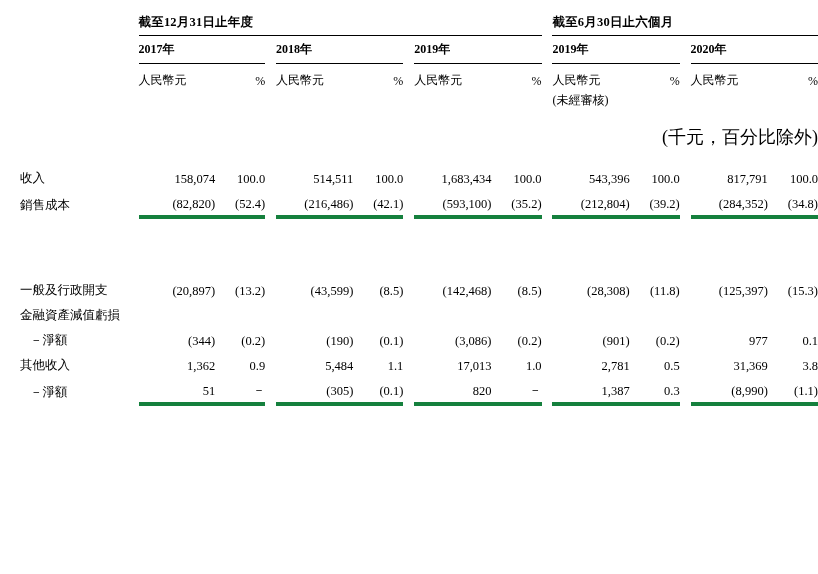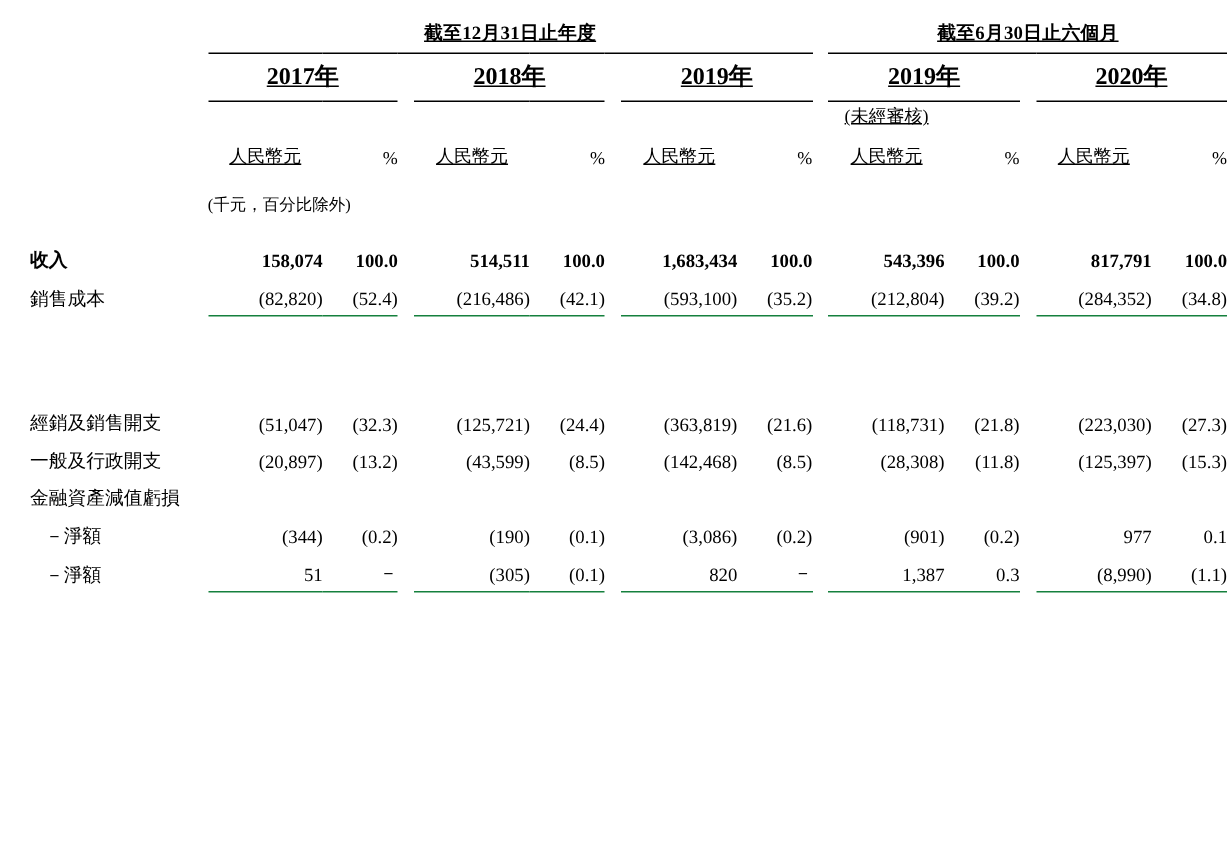--- a/index.html
+++ b/index.html
@@ -32,80 +32,80 @@
   col.label { width: 130px; }
   col.num   { width: 80px; }
   col.pct   { width: 52px; }
   col.gap   { width: 12px; }
 
   td, th {
     padding: 0;
     vertical-align: bottom;
     font-weight: normal;
   }
-  .c { text-align: center; text-decoration: underline; }
+  .c { text-align: left; }
   .r { text-align: right; }
 
   .hdr-period {
     font-weight: bold;
     font-size: 12.5px;
     padding-bottom: 3px;
     letter-spacing: 0.2px;
   }
   .rule-top td {
     border-bottom: 1px solid #000;
     height: 1px;
     font-size: 0;
     line-height: 0;
   }
   .hdr-year {
     font-weight: bold;
-    font-size: 16px;
+    font-size: 12px;
     padding-top: 5px;
     padding-bottom: 4px;
   }
   .rule-thin td {
     border-bottom: 1px solid #000;
     height: 1px;
     font-size: 0;
     line-height: 0;
   }
   .hdr-unit {
     font-size: 12px;
     padding-top: 8px;
     padding-bottom: 2px;
   }
   .hdr-sub {
     font-size: 12px;
     padding-top: 1px;
     padding-bottom: 2px;
   }
   .hdr-note {
-    font-size: 11px;
+    font-size: 18px;
     padding-top: 14px;
     padding-bottom: 16px;
-    text-align: left;
+    text-align: right;
   }
   .datarow td {
     font-size: 12.5px;
     padding-top: 3px;
     padding-bottom: 3px;
     height: 19px;
   }
   .datarow td.lbl {
     text-align: left;
     padding-left: 2px;
   }
-  .bold td { font-weight: bold; margin-left: 48px; }
+  .bold td { font-weight: normal; margin-left: 48px; }
   .spacer-sm td { height: 10px; font-size: 0; line-height: 0; }
   .spacer-md td { height: 20px; font-size: 0; line-height: 0; }
   .spacer-lg td { height: 28px; font-size: 0; line-height: 0; }
 
   .underline-cells td.ul {
-    border-bottom: 1px solid #15803d;
+    border-bottom: 4px solid #15803d;
     text-align: right;
   }
   .indent1 { padding-left: 12px !important; }
 </style>
 </head>
 <body>
 
 <div class="sheet">
   <table class="fin">
     <colgroup>
@@ -160,51 +160,51 @@
         <td style="border:none"></td>
         <td colspan="2"></td>
         <td style="border:none"></td>
         <td colspan="2"></td>
         <td style="border:none"></td>
         <td colspan="2"></td>
       </tr>
 
       <tr>
         <td></td>
+        <td class="c hdr-unit">人民幣元</td>
+        <td class="r hdr-unit">%</td>
+        <td></td>
+        <td class="c hdr-unit">人民幣元</td>
+        <td class="r hdr-unit">%</td>
+        <td></td>
+        <td class="c hdr-unit">人民幣元</td>
+        <td class="r hdr-unit">%</td>
+        <td></td>
+        <td class="c hdr-unit">人民幣元</td>
+        <td class="r hdr-unit">%</td>
+        <td></td>
+        <td class="c hdr-unit">人民幣元</td>
+        <td class="r hdr-unit">%</td>
+      </tr>
+      <tr>
+        <td></td>
         <td class="c hdr-sub"></td>
           <td class="hdr-sub"></td>
         <td></td>
         <td class="c hdr-sub"></td>
           <td class="hdr-sub"></td>
         <td></td>
         <td class="c hdr-sub"></td>
           <td class="hdr-sub"></td>
         <td></td>
         <td class="c hdr-sub">(未經審核)</td>
         <td class="hdr-sub"></td>
         <td></td>
         <td class="c hdr-sub"></td>
           <td class="hdr-sub"></td>
-      </tr>
-      <tr>
-        <td></td>
-        <td class="c hdr-unit">人民幣元</td>
-        <td class="r hdr-unit">%</td>
-        <td></td>
-        <td class="c hdr-unit">人民幣元</td>
-        <td class="r hdr-unit">%</td>
-        <td></td>
-        <td class="c hdr-unit">人民幣元</td>
-        <td class="r hdr-unit">%</td>
-        <td></td>
-        <td class="c hdr-unit">人民幣元</td>
-        <td class="r hdr-unit">%</td>
-        <td></td>
-        <td class="c hdr-unit">人民幣元</td>
-        <td class="r hdr-unit">%</td>
       </tr>
 
       <tr>
         <td></td>
         <td class="hdr-note" colspan="14">(千元，百分比除外)</td>
       </tr>
 
       <tr class="datarow bold">
         <td class="lbl">收入</td>
         <td class="r">158,074</td>
@@ -246,37 +246,20 @@
         </tr>
 
 
       <tr class="spacer-lg">
           <td colspan="15"></td>
         </tr>
       <tr class="spacer-sm">
           <td colspan="15"></td>
         </tr>
 
-      <tr class="datarow">
-        <td class="lbl">經銷及銷售開支</td>
-        <td class="r">(51,047)</td>
-        <td class="r">(32.3)</td>
-        <td></td>
-        <td class="r">(125,721)</td>
-        <td class="r">(24.4)</td>
-        <td></td>
-        <td class="r">(363,819)</td>
-        <td class="r">(21.6)</td>
-        <td></td>
-        <td class="r">(118,731)</td>
-        <td class="r">(21.8)</td>
-        <td></td>
-        <td class="r">(223,030)</td>
-        <td class="r">(27.3)</td>
-      </tr>
 
       <tr class="datarow">
         <td class="lbl">一般及行政開支</td>
         <td class="r">(20,897)</td>
         <td class="r">(13.2)</td>
         <td></td>
         <td class="r">(43,599)</td>
         <td class="r">(8.5)</td>
         <td></td>
         <td class="r">(142,468)</td>
@@ -305,20 +288,37 @@
         <td class="r">(3,086)</td>
         <td class="r">(0.2)</td>
         <td></td>
         <td class="r">(901)</td>
         <td class="r">(0.2)</td>
         <td></td>
         <td class="r">977</td>
         <td class="r">0.1</td>
       </tr>
 
+      <tr class="datarow">
+        <td class="lbl">其他收入</td>
+        <td class="r">1,362</td>
+        <td class="r">0.9</td>
+        <td></td>
+        <td class="r">5,484</td>
+        <td class="r">1.1</td>
+        <td></td>
+        <td class="r">17,013</td>
+        <td class="r">1.0</td>
+        <td></td>
+        <td class="r">2,781</td>
+        <td class="r">0.5</td>
+        <td></td>
+        <td class="r">31,369</td>
+        <td class="r">3.8</td>
+      </tr>
 
 
       <tr class="datarow underline-cells">
         <td class="lbl indent1">－淨額</td>
         <td class="r ul">51</td>
         <td class="r ul">－</td>
         <td></td>
         <td class="r ul">(305)</td>
         <td class="r ul">(0.1)</td>
         <td></td>

